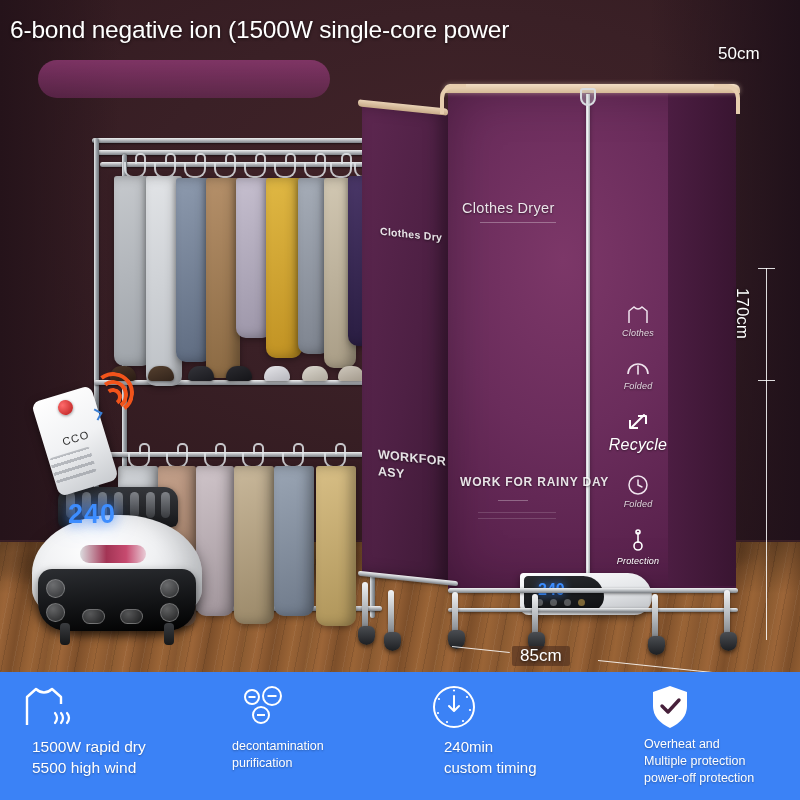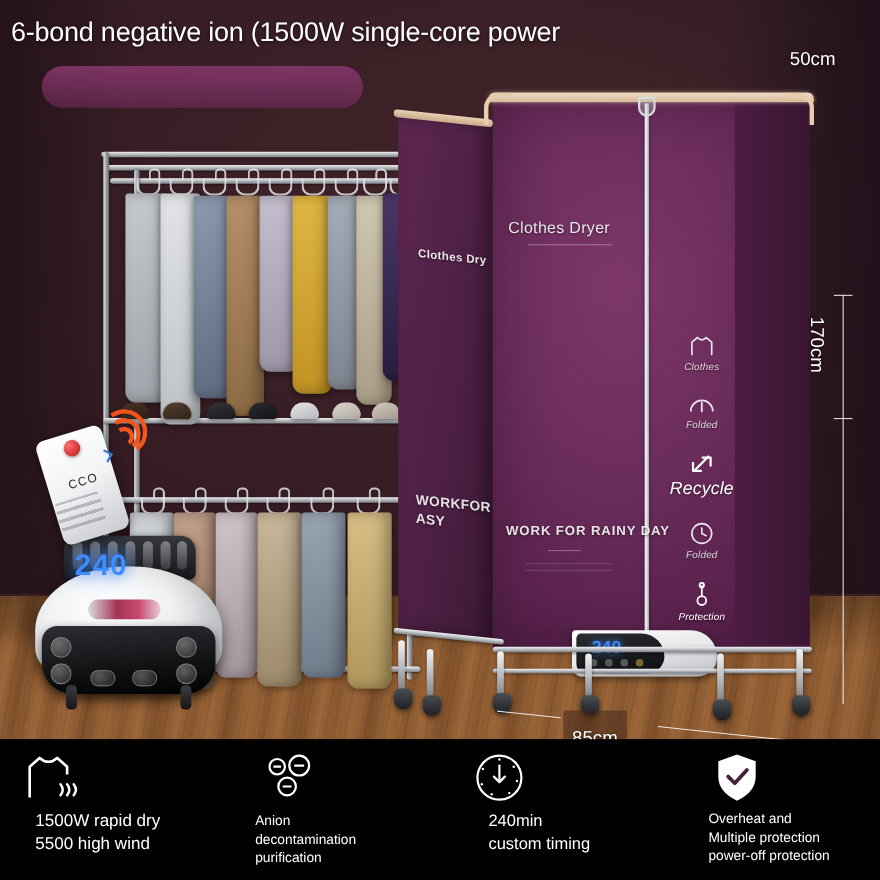--- a/index.html
+++ b/index.html
@@ -66,21 +66,21 @@
 
   
   .dim { position:absolute; color:#fff; font-size:17px; z-index:42;
          text-shadow:0 1px 3px rgba(0,0,0,.7); }
   #dim-top { left:718px; top:44px; }
   #dim-right {
     left:752px; top:288px; transform:rotate(90deg); transform-origin:left top;
   }
   #dim-bottom {
     left:512px; top:646px;
-    background:rgba(70,40,28,.55); padding:15px 8px; border-radius:2px;
+    background:rgba(70,40,28,.55); padding:0 8px; border-radius:2px;
   }
   .dimline { position:absolute; background:rgba(255,255,255,.85); z-index:41; }
   #dimline-v { left:766px; top:268px; width:1px; height:372px; }
   #dimline-v-cap1 { left:758px; top:268px; width:17px; height:1px; }
   #dimline-v-cap2 { left:758px; top:380px; width:17px; height:1px; }
   #dimline-h1 { left:452px; top:646px; width:58px; height:1px;
                 transform:rotate(6deg); transform-origin:left center; }
   #dimline-h2 { left:598px; top:660px; width:120px; height:1px;
                 transform:rotate(6deg); transform-origin:left center; }
 
@@ -302,21 +302,21 @@
   }
   .wave {
     position:absolute; border:4px solid #f2541b; border-radius:50%;
     border-left-color:transparent; border-bottom-color:transparent;
     transform:rotate(8deg);
   }
 
   
   .features {
     position:absolute; left:0; bottom:0; width:800px; height:128px;
-    background:#000000; z-index:50;
+    background:#3b82f6; z-index:50;
     display:flex;
   }
   .feature { flex:1; position:relative; padding-top:12px; }
   .feature .fi { height:46px; display:flex; align-items:center; justify-content:center; }
   .feature .ft {
     color:#fff; line-height:17px; text-align:left;
     text-shadow:0 1px 2px rgba(0,0,0,.3);
   }
   #feature-0 .ft { font-size:15.5px; padding-left:32px; line-height:21px; margin-top:6px; }
   #feature-1 .ft { font-size:12.5px; padding-left:32px; margin-top:8px; }
@@ -548,21 +548,20 @@
         <svg width="48" height="44" viewBox="0 0 48 44" fill="none" stroke="#fff" stroke-width="2">
           <circle cx="12" cy="12" r="7"></circle>
             <path d="M8.5 12 L15.5 12" stroke-width="2"></path>
           <circle cx="32" cy="11" r="9"></circle>
             <path d="M27.5 11 L36.5 11" stroke-width="2"></path>
           <circle cx="21" cy="30" r="8"></circle>
             <path d="M17 30 L25 30" stroke-width="2"></path>
         </svg>
       </div>
       <div class="ft">
-        <div>Anion</div>
         <div>decontamination</div>
         <div>purification</div>
       </div>
     </div>
 
     <div class="feature" id="feature-2">
       <div class="fi">
         <svg width="48" height="48" viewBox="0 0 48 48" fill="none" stroke="#fff" stroke-width="2">
           <circle cx="24" cy="24" r="20"></circle>
           <path d="M24 13 L24 27" stroke-linecap="round"></path>

